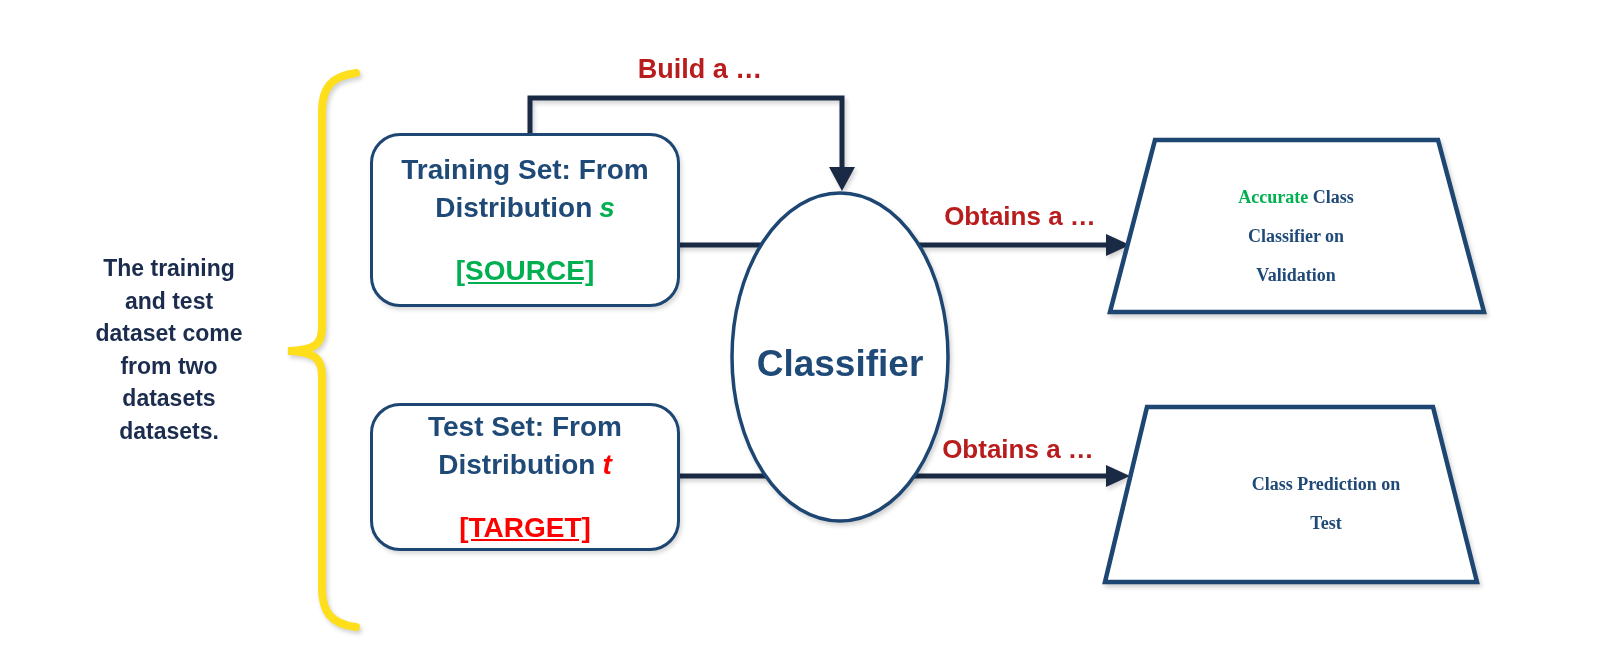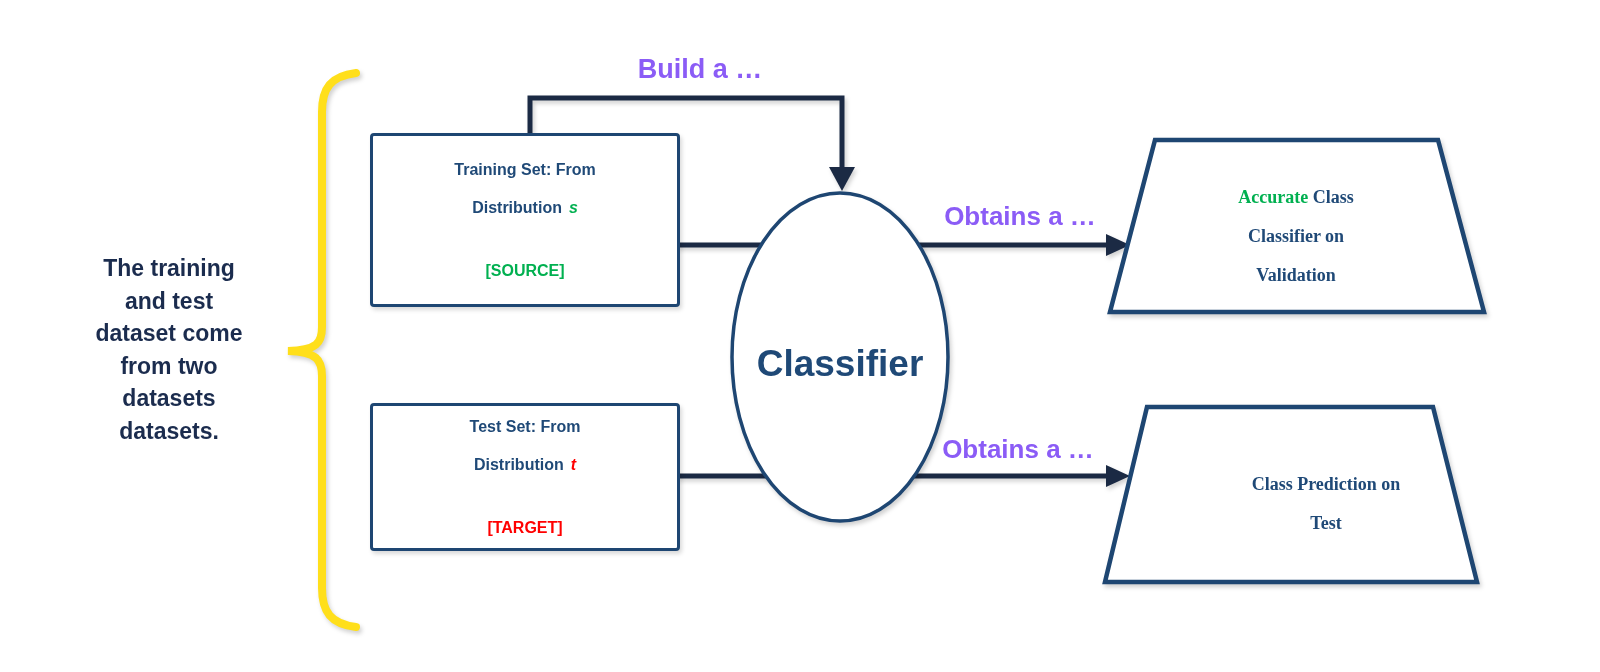--- a/index.html
+++ b/index.html
@@ -7,35 +7,35 @@
     position:relative;width:1600px;height:672px;background:#ffffff;overflow:hidden;
     font-family:"Liberation Sans",sans-serif;font-weight:bold;
   }
   .canvas svg{position:absolute;left:0;top:0;}
   .shadowed{filter:drop-shadow(2px 3px 2px rgba(0,0,0,0.18));}
   .txt{position:absolute;text-align:center;}
   .note{
     left:58px;top:252px;width:222px;
     font-size:23px;line-height:32.5px;color:#1b2c4e;
   }
-  .label-dark{color:#8b5cf6;font-size:26px;line-height:30px;text-align:center;}
+  .label-dark{color:#b91c1c;font-size:26px;line-height:30px;text-align:center;}
   .build-label{left:600px;top:54px;width:200px;font-size:27px;}
   .obtains-top{left:920px;top:201px;width:200px;}
   .obtains-bottom{left:918px;top:434px;width:200px;}
   .classifier-label{left:740px;top:343px;width:200px;font-size:37px;color:#1f4977;}
   .node-box{
     position:absolute;left:370px;width:310px;box-sizing:border-box;
-    background:#ffffff;border:3.5px solid #1e4672;border-radius:4px;
+    background:#ffffff;border:3.5px solid #1e4672;border-radius:30px;
     display:flex;flex-direction:column;justify-content:center;align-items:center;
-    font-size:16px;line-height:38px;color:#1f4977;text-align:center;
+    font-size:28px;line-height:38px;color:#1f4977;text-align:center;
     box-shadow:2px 3px 4px rgba(0,0,0,0.15);
   }
   .train-box{top:133px;height:174px;}
   .test-box{top:403px;height:148px;}
-  .node-tag{margin-top:25px;}
+  .node-tag{margin-top:25px;text-decoration:underline;}
   .green{color:#00b050;}
   .red{color:#ff0000;}
   .var{font-style:italic;margin-left:7px;}
   .trap-text{font-size:18px;line-height:39px;color:#1f4977;font-family:Liberation Serif, serif;}
   .trap-top-text{left:1146px;top:178px;width:300px;}
   .trap-bottom-text{left:1176px;top:465px;width:300px;}
 </style>
 </head>
 <body>
 

